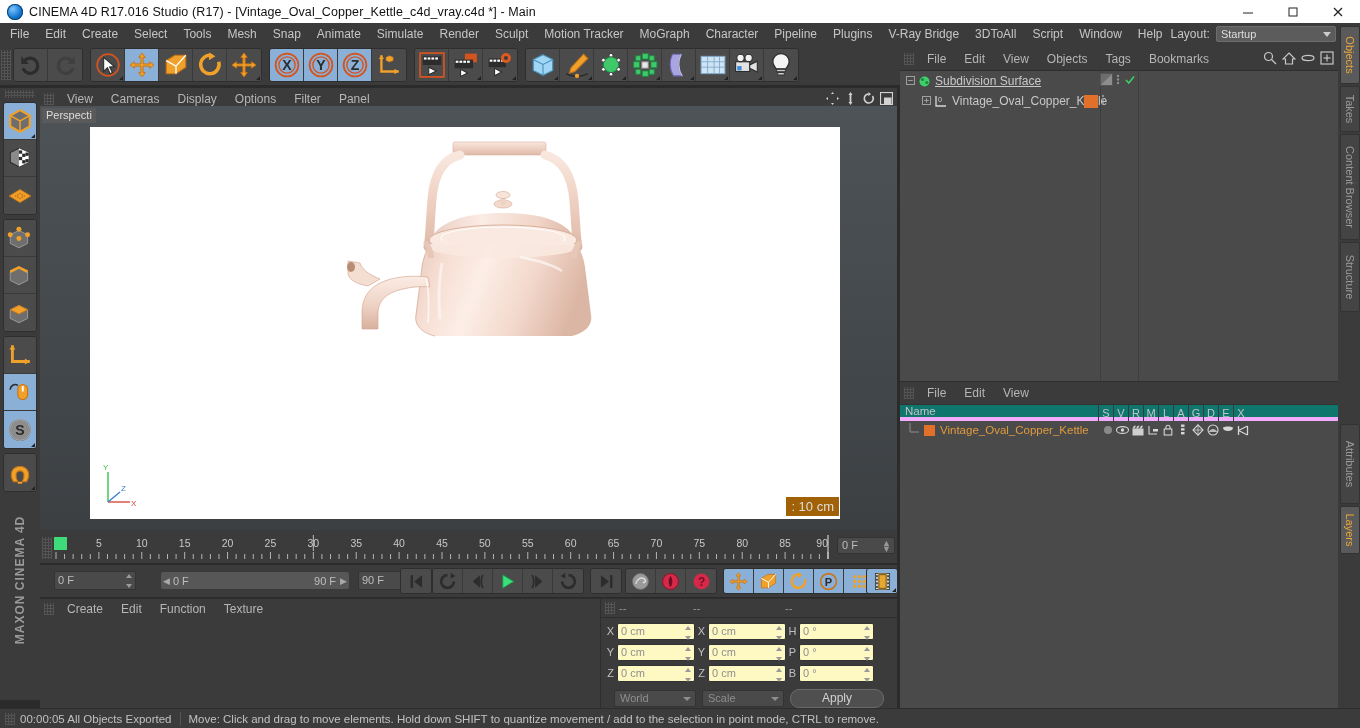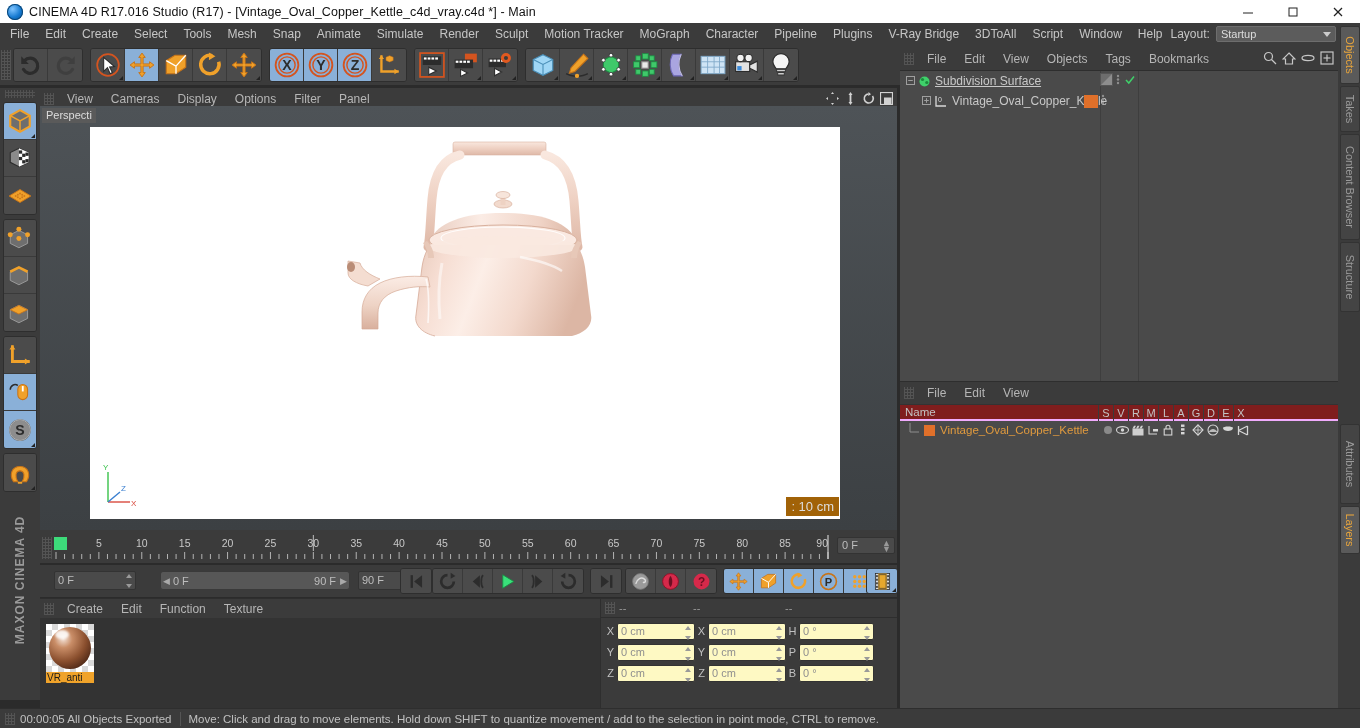--- a/index.html
+++ b/index.html
@@ -162,21 +162,21 @@
   .om-head .om-icons { position:absolute; right:4px; top:3px; display:flex; gap:5px; }
   .om-body { position:absolute; left:0; top:22px; width:438px; height:311px; background:#4a4a4a;
     border-top:1px solid #2e2e2e; }
   .om-col { position:absolute; top:0; width:1px; height:311px; background:#3e3e3e; }
   .om-row { height:20px; display:flex; align-items:center; position:relative; padding-left:4px; }
   .om-row .nm { color:#c8c8c8; font-size:12px; }
   .tagzone { position:absolute; left:200px; top:2px; display:flex; align-items:center; gap:3px; }
 
   .lm { position:absolute; left:0; top:333px; width:438px; height:327px; border-top:1px solid #2e2e2e;}
   .lm-head { height:22px; display:flex; align-items:center; }
-  .lm-cols { height:17px; background:#7f1d1d; border-top:1px solid #333; border-bottom:2px solid #f0abfc;
+  .lm-cols { height:17px; background:#0f766e; border-top:1px solid #333; border-bottom:4px solid #f0abfc;
     display:flex; align-items:center; position:relative; }
   .lm-cols .nmh { padding-left:5px; color:#c3c3c3; font-size:11.5px; }
   .lm-cols .cset { position:absolute; left:198px; top:0; display:flex; height:17px; }
   .lm-cols .cset div { width:15px; text-align:center; color:#c3c3c3; font-size:11px; line-height:17px;
     border-left:1px solid #3a3a3a; }
   .lm-body { position:absolute; left:0; top:39px; width:438px; height:288px; background:#4a4a4a; }
   .lm-row { height:18px; display:flex; align-items:center; position:relative; padding-left:8px; }
   .lm-row .lname { color:#e09a3e; font-size:11.5px; }
   .lm-swatch { width:11px; height:11px; background:#e0702a; margin:0 5px 0 4px; }
   .lm-icons { position:absolute; left:200px; top:1px; display:flex; gap:0px; align-items:center; }
@@ -987,29 +987,20 @@
 <div class="matmgr">
   <div class="mm-head">
     <div class="vgrip"></div>
     <div id="mm-menus" style="display:flex;">
         <div class="vp-menu">Create</div>
         <div class="vp-menu">Edit</div>
         <div class="vp-menu">Function</div>
         <div class="vp-menu">Texture</div>
       </div>
   </div>
-  <div class="mm-body">
-    <div class="mat-chip">
-      <div class="mat-sphere">
-        <div class="ball"></div>
-          <div class="hl"></div>
-      </div>
-      <div class="mat-name">VR_anti</div>
-    </div>
-  </div>
 </div>
 
 <div class="coords">
   <div class="co-head">
     <div class="vgrip"></div>
     <span style="width:74px;">--</span>
     <span style="width:92px;">--</span>
     <span>--</span>
   </div>
   <div style="padding:2px 3px 0 3px;">
@@ -1056,20 +1047,25 @@
       <span class="co-lbl">Z</span>
       <div class="co-f"><span>0 cm</span><span class="spin">
             <i class="up"></i>
             <i class="dn"></i>
           </span></div>
       <span class="co-lbl">B</span>
       <div class="co-f w"><span>0 °</span><span class="spin">
             <i class="up"></i>
             <i class="dn"></i>
           </span></div>
+    </div>
+    <div class="co-row" style="margin-top:5px;gap:6px;padding-left:10px;">
+      <div class="co-sel"><span>World</span><span class="car"></span></div>
+      <div class="co-sel"><span>Scale</span><span class="car"></span></div>
+      <div class="co-apply">Apply</div>
     </div>
   </div>
 </div>
 
 <div class="rightcol">
 
   <div class="om">
     <div class="om-head">
       <div class="vgrip"></div>
       <div id="om-menus" style="display:flex;">

